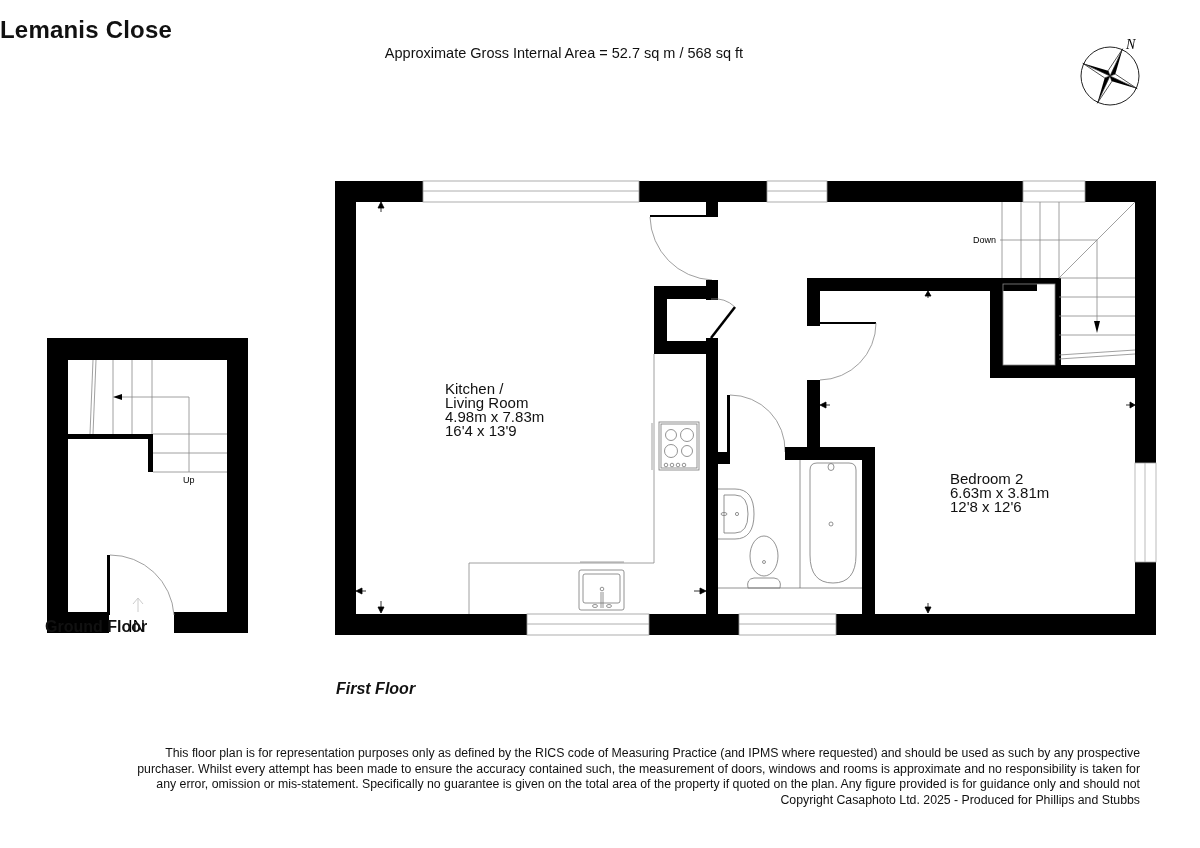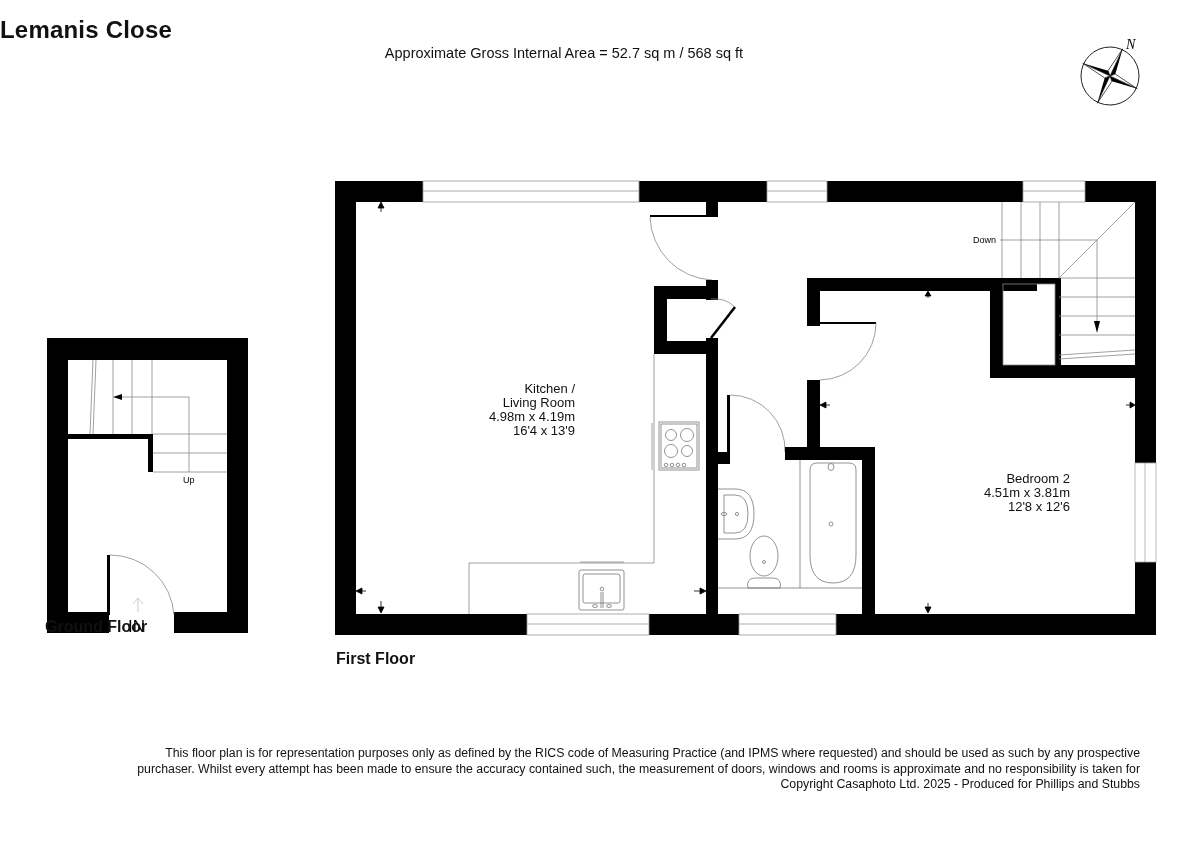--- a/index.html
+++ b/index.html
@@ -1,21 +1,21 @@
 <!DOCTYPE html>
 <html><head>
 <meta charset="utf-8">
 <style>
   html, body { margin:0; padding:0; background:#ffffff; }
   body { width:1200px; height:848px; position:relative; overflow:hidden; font-family:"Liberation Sans", sans-serif; color:#111; }
   .title { position:absolute; left:0; width:1200px; top:16px; text-align:left; font-size:24px; font-weight:bold; letter-spacing:0.2px; }
   .subtitle { position:absolute; left:0; width:1128px; top:45px; text-align:center; font-size:14.5px; }
   .compass { position:absolute; left:1078px; top:34px; width:70px; height:76px; }
   .plan { position:absolute; left:0; top:0; width:1200px; height:848px; }
-  .room-label { position:absolute; text-align:right; font-size:13px; line-height:14px; }
+  .room-label { position:absolute; text-align:left; font-size:15px; line-height:14px; }
   .floor-label { position:absolute; font-size:16px; font-weight:bold; }
   .disclaimer { position:absolute; left:60px; width:1080px; top:746px; text-align:right; font-size:12.3px; line-height:15.5px; }
 </style>
 </head>
 <body>
 
 <div class="title">Lemanis Close</div>
 <div class="subtitle">Approximate Gross Internal Area = 52.7 sq m / 568 sq ft</div>
 
 <svg class="compass" viewBox="0 0 70 76">
@@ -223,29 +223,30 @@
       <line x1="928" y1="603" x2="928" y2="608"></line>
         <polygon points="925,607 931,607 928,613"></polygon>
     </g>
   </g>
   <text x="973" y="243" font-size="9" font-family="Liberation Sans, sans-serif" fill="#000">Down</text>
 </svg>
 
 <div class="room-label" style="left:445px; top:382px; width:130px;">
   <div>Kitchen /</div>
   <div>Living Room</div>
-  <div>4.98m x 4.19m</div>
+  <div>4.98m x 7.83m</div>
   <div>16'4 x 13'9</div>
 </div>
 <div class="room-label" style="left:950px; top:472px; width:120px;">
   <div>Bedroom 2</div>
-  <div>4.51m x 3.81m</div>
+  <div>6.63m x 3.81m</div>
   <div>12'8 x 12'6</div>
 </div>
 
 <div class="floor-label" style="left:45px; top:618px;">Ground Floor</div>
-<div class="floor-label" style="left:336px; top:650px;">First Floor</div>
+<div class="floor-label" style="left:336px; top:680px;font-style:italic;">First Floor</div>
 
 <div class="disclaimer">
   <div>This floor plan is for representation purposes only as defined by the RICS code of Measuring Practice (and IPMS where requested) and should be used as such by any prospective</div>
   <div>purchaser. Whilst every attempt has been made to ensure the accuracy contained such, the measurement of doors, windows and rooms is approximate and no responsibility is taken for</div>
+  <div>any error, omission or mis-statement. Specifically no guarantee is given on the total area of the property if quoted on the plan. Any figure provided is for guidance only and should not</div>
   <div>Copyright Casaphoto Ltd. 2025 - Produced for Phillips and Stubbs</div>
 </div>
 
 </body></html>

